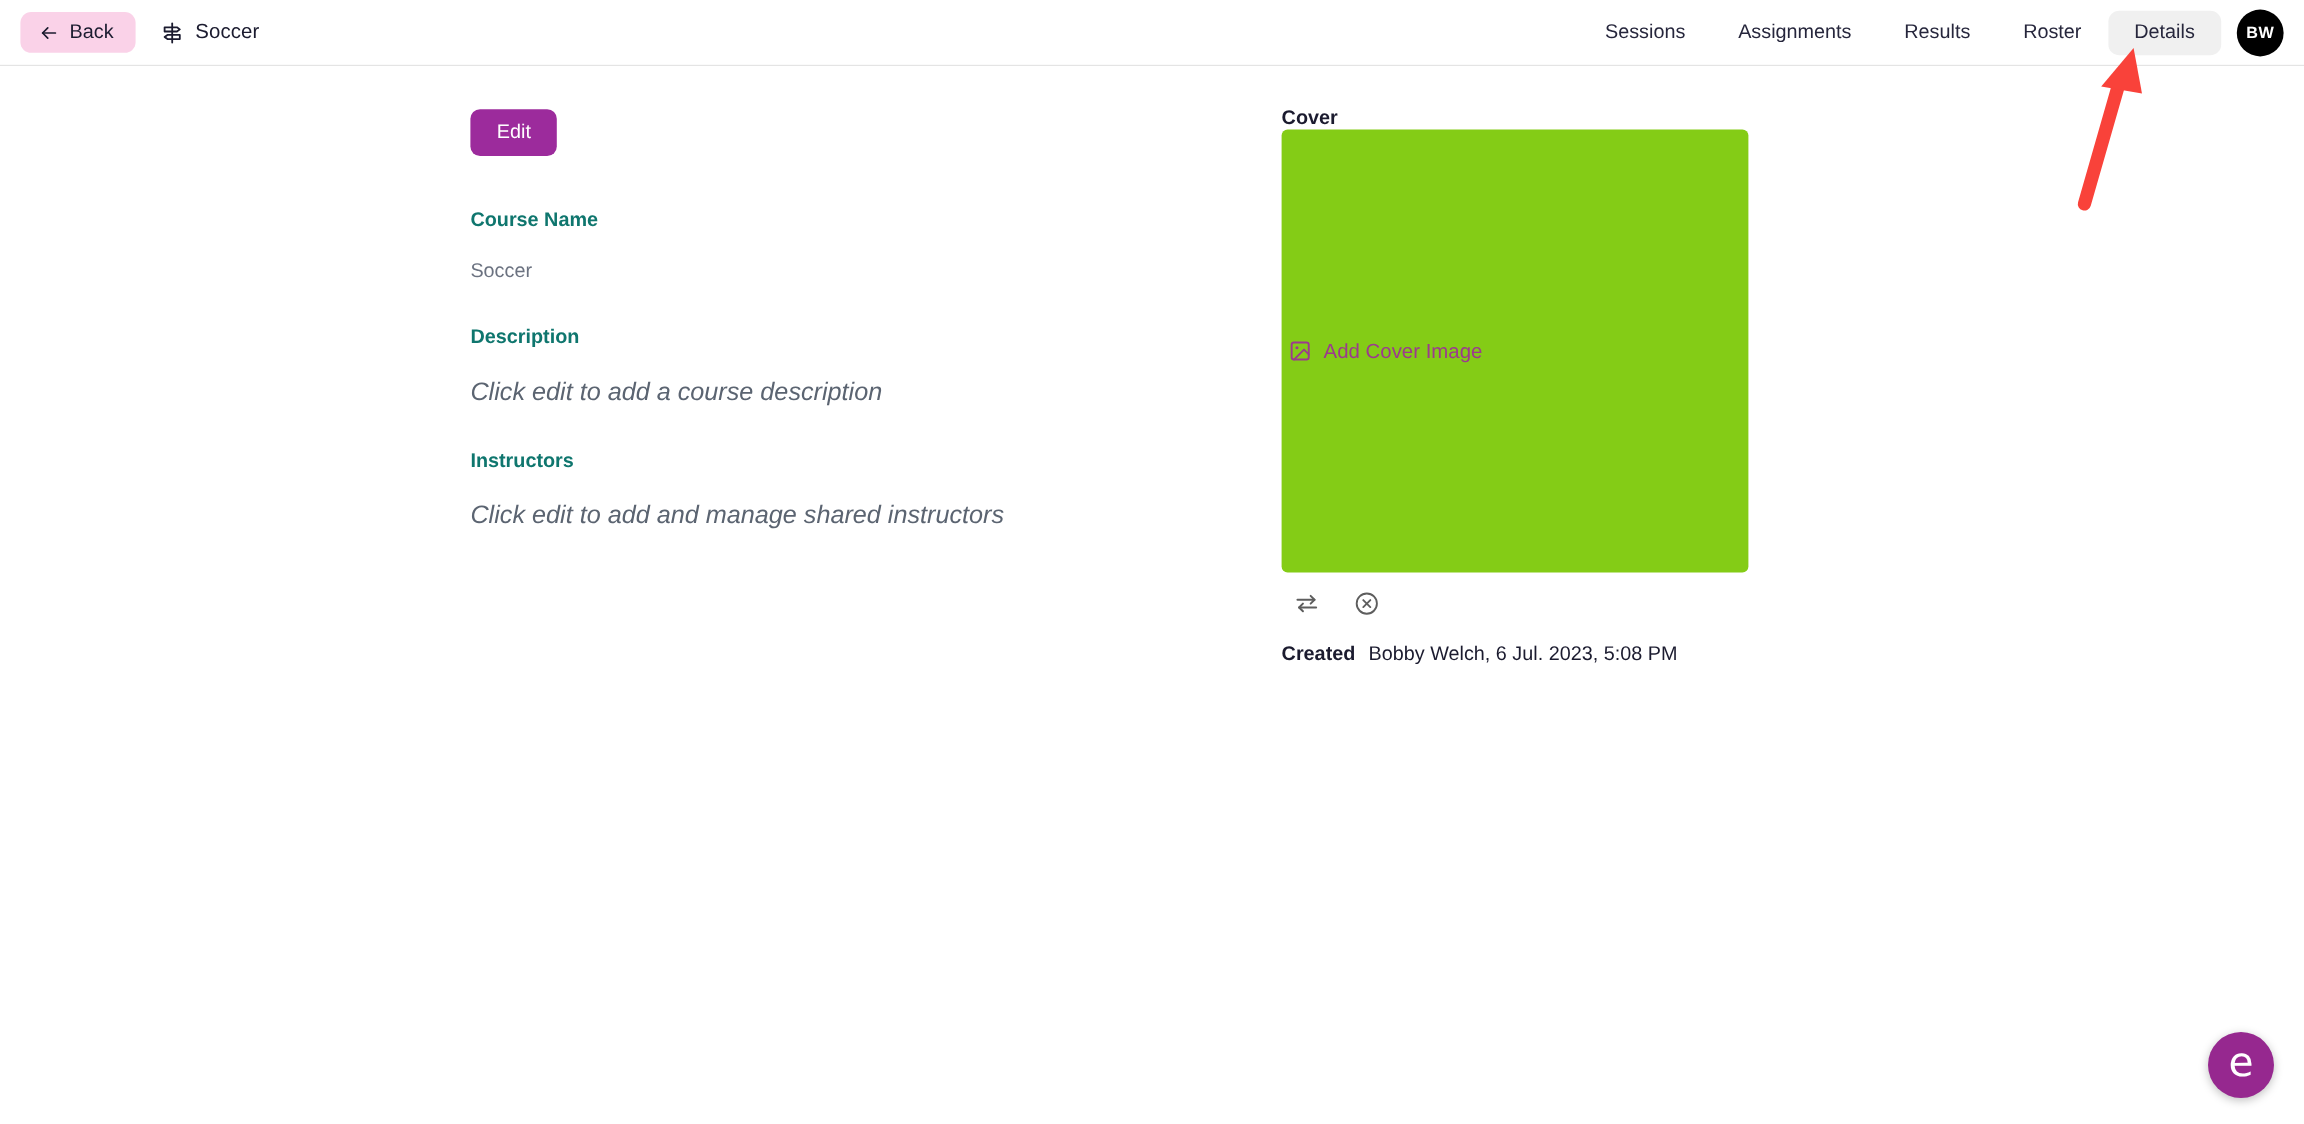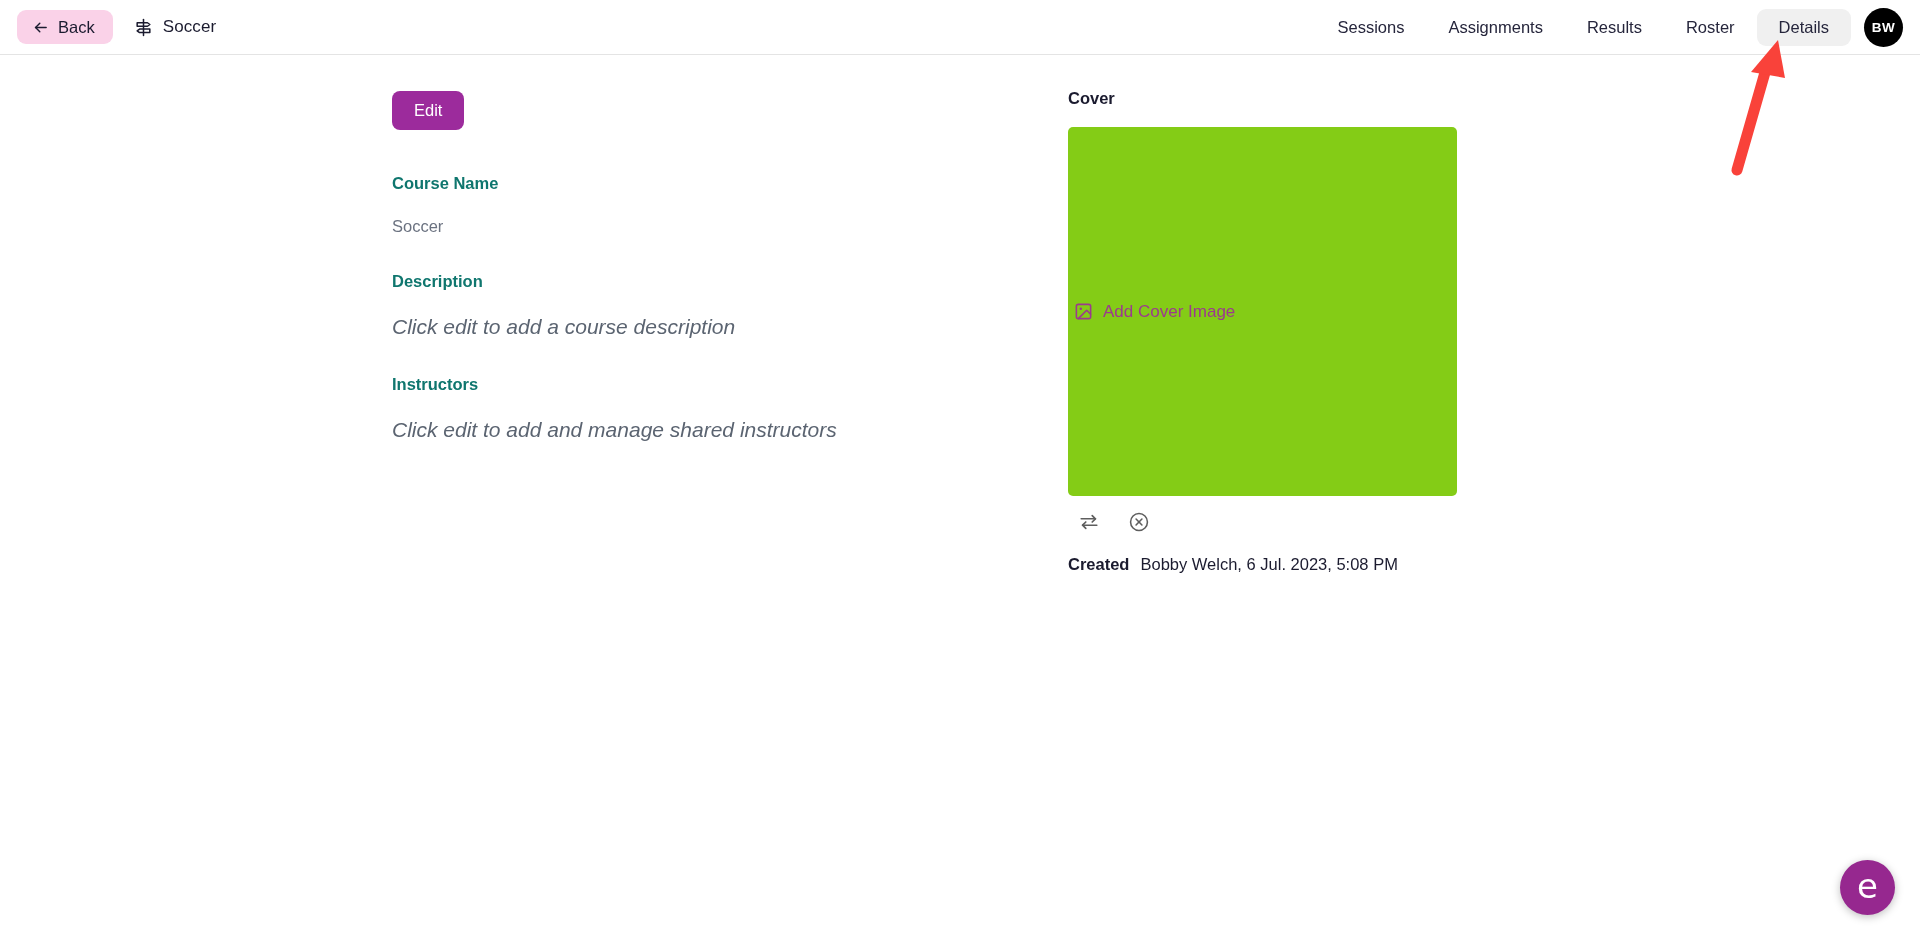--- a/index.html
+++ b/index.html
@@ -142,21 +142,20 @@
   .right-col {
     position: absolute;
     left: 1068px;
     top: 33px;
     width: 470px;
   }
   .cover-label {
     font-size: 16.5px;
     font-weight: bold;
     color: #1b1b2f;
-    margin-bottom: 19px;
   }
   .cover-box {
     width: 389px;
     height: 369px;
     background: #84cc16;
     border-radius: 5px;
     display: flex;
     align-items: center;
     justify-content: flex-start;
   }

